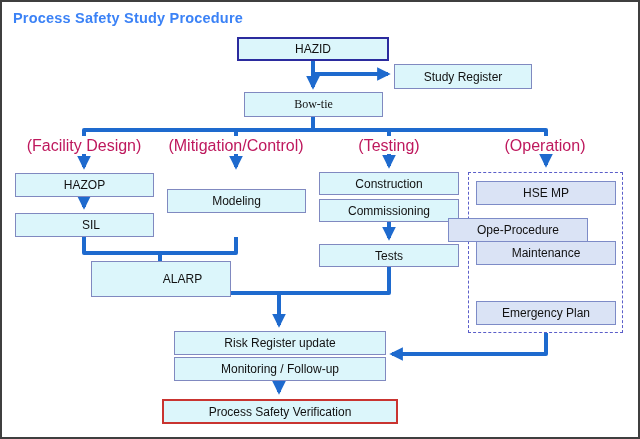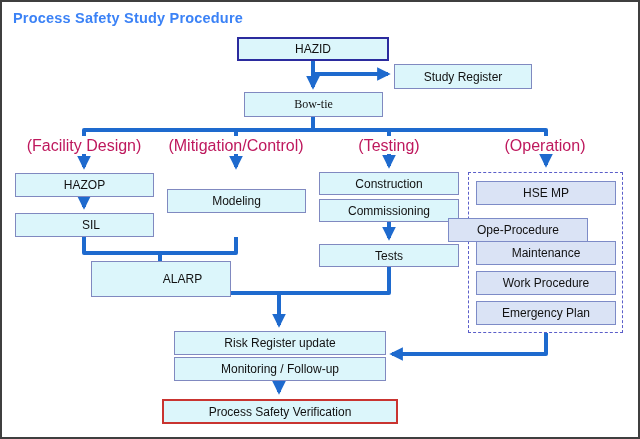--- a/index.html
+++ b/index.html
@@ -87,21 +87,20 @@
   <div class="node" style="left:89px;top:259px;width:140px;height:36px;padding-left:43px;">ALARP</div>
 
   <div class="node" style="left:317px;top:170px;width:140px;height:23px;">Construction</div>
   <div class="node" style="left:317px;top:197px;width:140px;height:23px;">Commissioning</div>
   <div class="node" style="left:317px;top:242px;width:140px;height:23px;">Tests</div>
 
   <div class="op-group" style="left:466px;top:170px;width:155px;height:161px;"></div>
   <div class="node node--op" style="left:474px;top:179px;width:140px;height:24px;">HSE MP</div>
   <div class="node node--op" style="left:446px;top:209px;width:140px;height:24px;margin-top:7px;">Ope-Procedure</div>
   <div class="node node--op" style="left:474px;top:239px;width:140px;height:24px;">Maintenance</div>
-  <div class="node node--op" style="left:474px;top:269px;width:140px;height:24px;">Work Procedure</div>
   <div class="node node--op" style="left:474px;top:299px;width:140px;height:24px;">Emergency Plan</div>
 
   <div class="node" style="left:172px;top:329px;width:212px;height:24px;">Risk Register update</div>
   <div class="node" style="left:172px;top:355px;width:212px;height:24px;">Monitoring / Follow-up</div>
 
   <div class="node node--verify" style="left:160px;top:397px;width:236px;height:25px;">Process Safety Verification</div>
 
 </div>
 
 </body></html>

